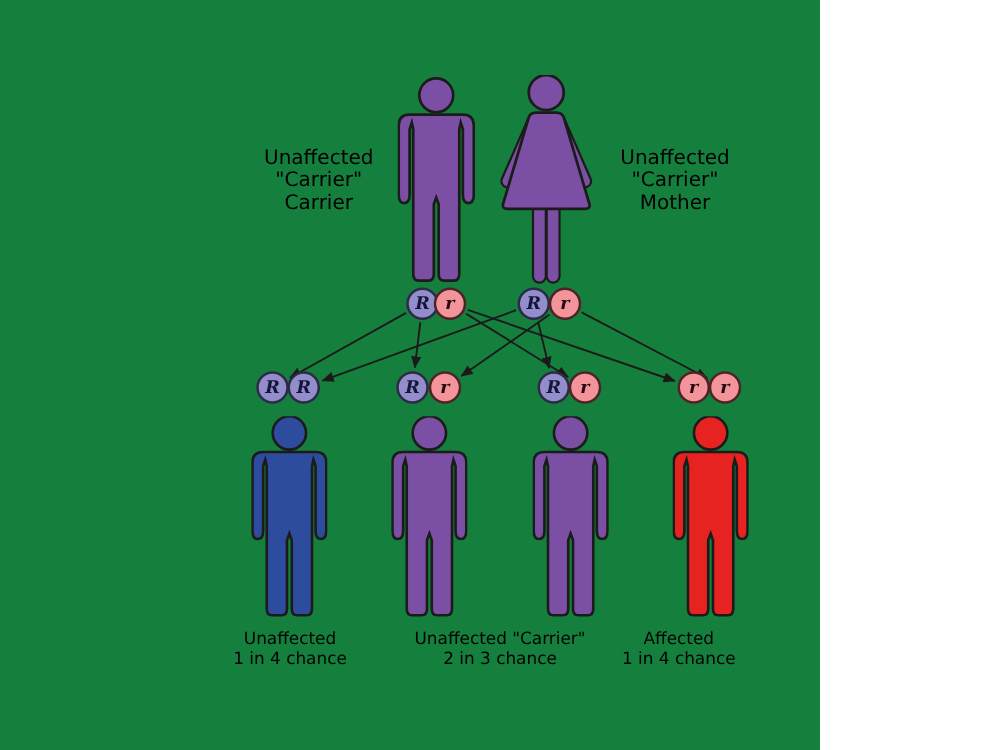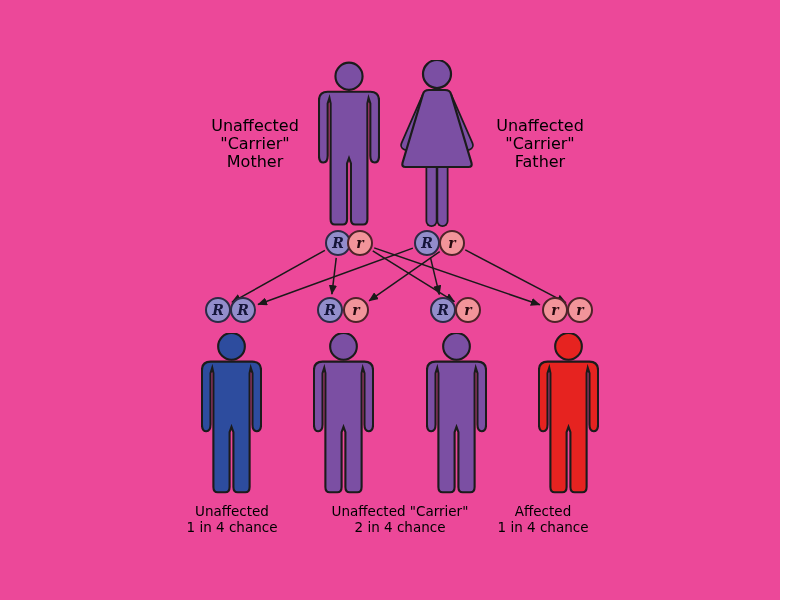--- a/index.html
+++ b/index.html
@@ -1,17 +1,17 @@
 <!DOCTYPE html>
 <html style="--carrier: #7b4fa3; --unaffected: #2d4c9e; --affected: #e62320; --dominant: #938dcb; --recessive: #f2949a; --outline: #1b1b1b;"><head>
 <meta charset="utf-8">
 <style>
   html,body{margin:0;padding:0;background:#ffffff;}
   .stage{
-    position:relative;width:780px;height:600px;background:#ec4899;overflow:hidden;
+    position:relative;width:656px;height:600px;background:#15803d;overflow:hidden;
     font-family:"DejaVu Sans","Liberation Sans",sans-serif;color:#111;
   }
   .abs{position:absolute;}
   .parent-label{
     width:190px;text-align:center;font-size:16px;line-height:18px;color:#000;
   }
   .outcome-label{
     width:220px;text-align:center;font-size:13.5px;line-height:16px;color:#000;
   }
   .allele{
@@ -63,26 +63,26 @@
         <path class="fill-shape" d="M 30,30 L 46,30 Q 51,30 52,34 L 72.5,103
           Q 73.5,107 69.5,107 L 6.5,107 Q 2.5,107 3.5,103 L 24,34 Q 25,30 30,30 Z"></path>
         <circle class="fill-shape" cx="38" cy="14" r="14"></circle>
       </g>
     </defs>
   </svg>
 
   <div class="abs parent-label" style="left:160px;top:117px">
     <div>Unaffected</div>
     <div>"Carrier"</div>
-    <div>Mother</div>
+    <div>Carrier</div>
   </div>
   <div class="abs parent-label" style="left:445px;top:117px">
     <div>Unaffected</div>
     <div>"Carrier"</div>
-    <div>Father</div>
+    <div>Mother</div>
   </div>
 
   <svg class="figure-svg" style="left:318px;top:60px;color:var(--carrier)" width="62" height="172" viewBox="0 0 64 172">
       <use href="#male-shape"></use>
     </svg>
   <svg class="figure-svg" style="left:399px;top:60px;color:var(--carrier)" width="76" height="172" viewBox="0 0 76 172">
       <use href="#female-shape"></use>
     </svg>
 
   <svg id="arrow-layer" width="800" height="600" viewBox="0 0 800 600">
@@ -127,20 +127,20 @@
   <svg class="figure-svg" style="left:538px;top:333px;color:var(--affected)" width="61" height="164" viewBox="0 0 64 172">
       <use href="#male-shape"></use>
     </svg>
 
   <div class="abs outcome-label" style="left:122px;top:503px">
     <div>Unaffected</div>
     <div>1 in 4 chance</div>
   </div>
   <div class="abs outcome-label" style="left:290px;top:503px">
     <div>Unaffected "Carrier"</div>
-    <div>2 in 4 chance</div>
+    <div>2 in 3 chance</div>
   </div>
   <div class="abs outcome-label" style="left:433px;top:503px">
     <div>Affected</div>
     <div>1 in 4 chance</div>
   </div>
 
 </div>
 
 </body></html>

